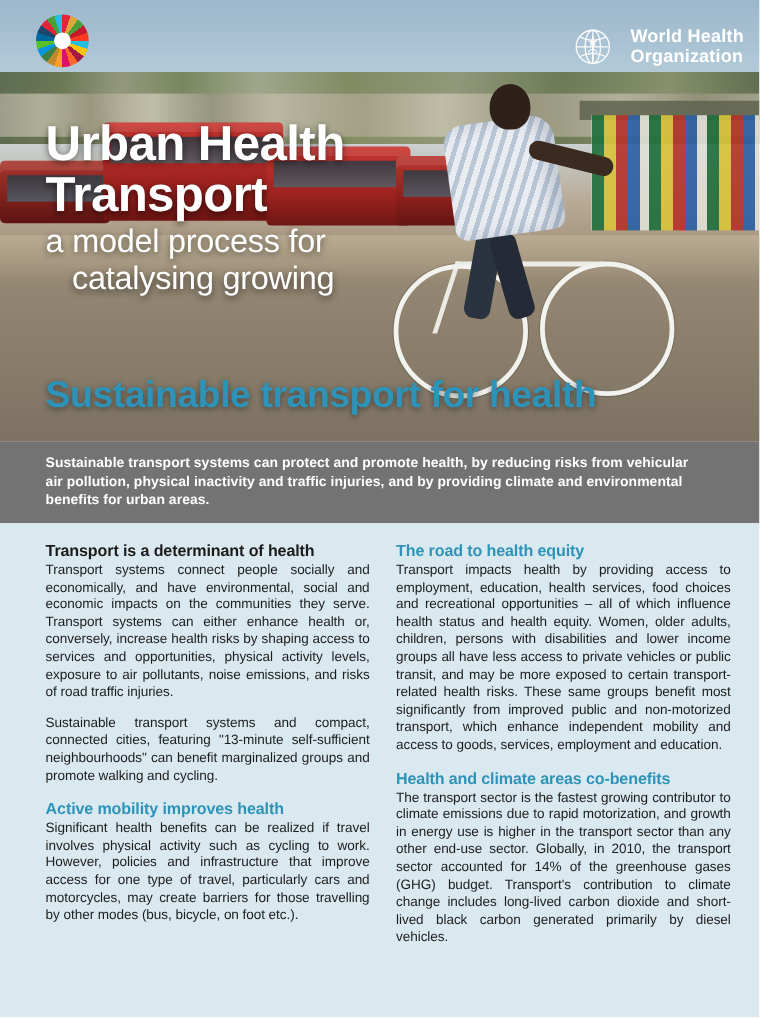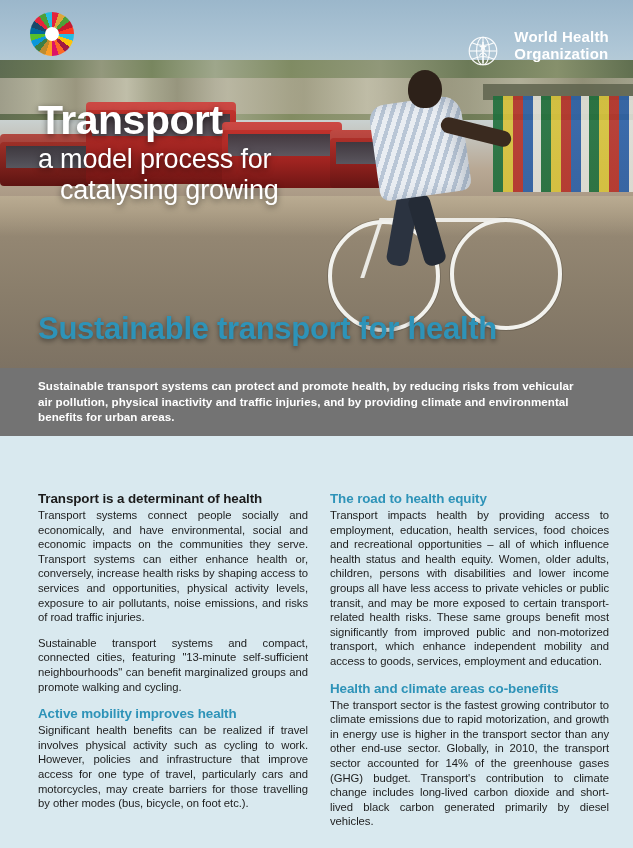--- a/index.html
+++ b/index.html
@@ -154,24 +154,23 @@
         #4c9f38 324deg 342deg, #26bde2 342deg 360deg);
   }
   .sdg::after {
     content: "";
     position: absolute; left: 50%; top: 50%; width: 14px; height: 14px;
     margin: -7px 0 0 -7px; border-radius: 50%; background: #ffffff;
   }
 
   
   .who {
-    position: absolute; right: 24px; top: 16px;
-    display: flex; gap: 8px;
+    position: absolute; right: 13px; top: 16px;
+    display: flex; align-items: center; gap: 8px;
     color: #ffffff;
-    margin-top: 12px;
   }
   .who-mark { width: 46px; height: 46px; opacity: .95; }
   .who-text {
     font-size: 15px; line-height: 17px; font-weight: bold;
     letter-spacing: .2px;
   }
 
   
   .headline {
     position: absolute; left: 38px; top: 98px; width: 420px;
@@ -221,21 +220,20 @@
   
   .body-area {
     position: absolute; left: 0; top: 436px; width: 633px; height: 412px;
     background: #d9e9ef;
     box-sizing: border-box;
     padding: 14px 24px 0 38px;
   }
   .cols {
     display: flex;
     gap: 22px;
-    margin-top: 40px;
   }
   .col { width: 271px; }
   .col.right { width: 280px; }
 
   h2.sec {
     margin: 0 0 1px 0;
     font-size: 13.4px;
     line-height: 17px;
     font-weight: bold;
     color: #1b1b1b;
@@ -317,20 +315,21 @@
           <path d="M42 60 q8 -12 16 0"></path>
         </g>
       </svg>
       <div class="who-text">
         <div>World Health</div>
         <div>Organization</div>
       </div>
     </div>
 
     <div class="headline">
+      <div class="l1">Urban Health</div>
       <div class="l2">Transport</div>
       <div class="sub">a model process for</div>
       <div class="sub2">catalysing growing</div>
     </div>
 
     <div class="teal-title">Sustainable transport for health</div>
   </div>
 
   <div class="intro">
     <p>Sustainable transport systems can protect and promote health, by reducing risks from vehicular air pollution, physical inactivity and traffic injuries, and by providing climate and environmental benefits for urban areas.</p>

